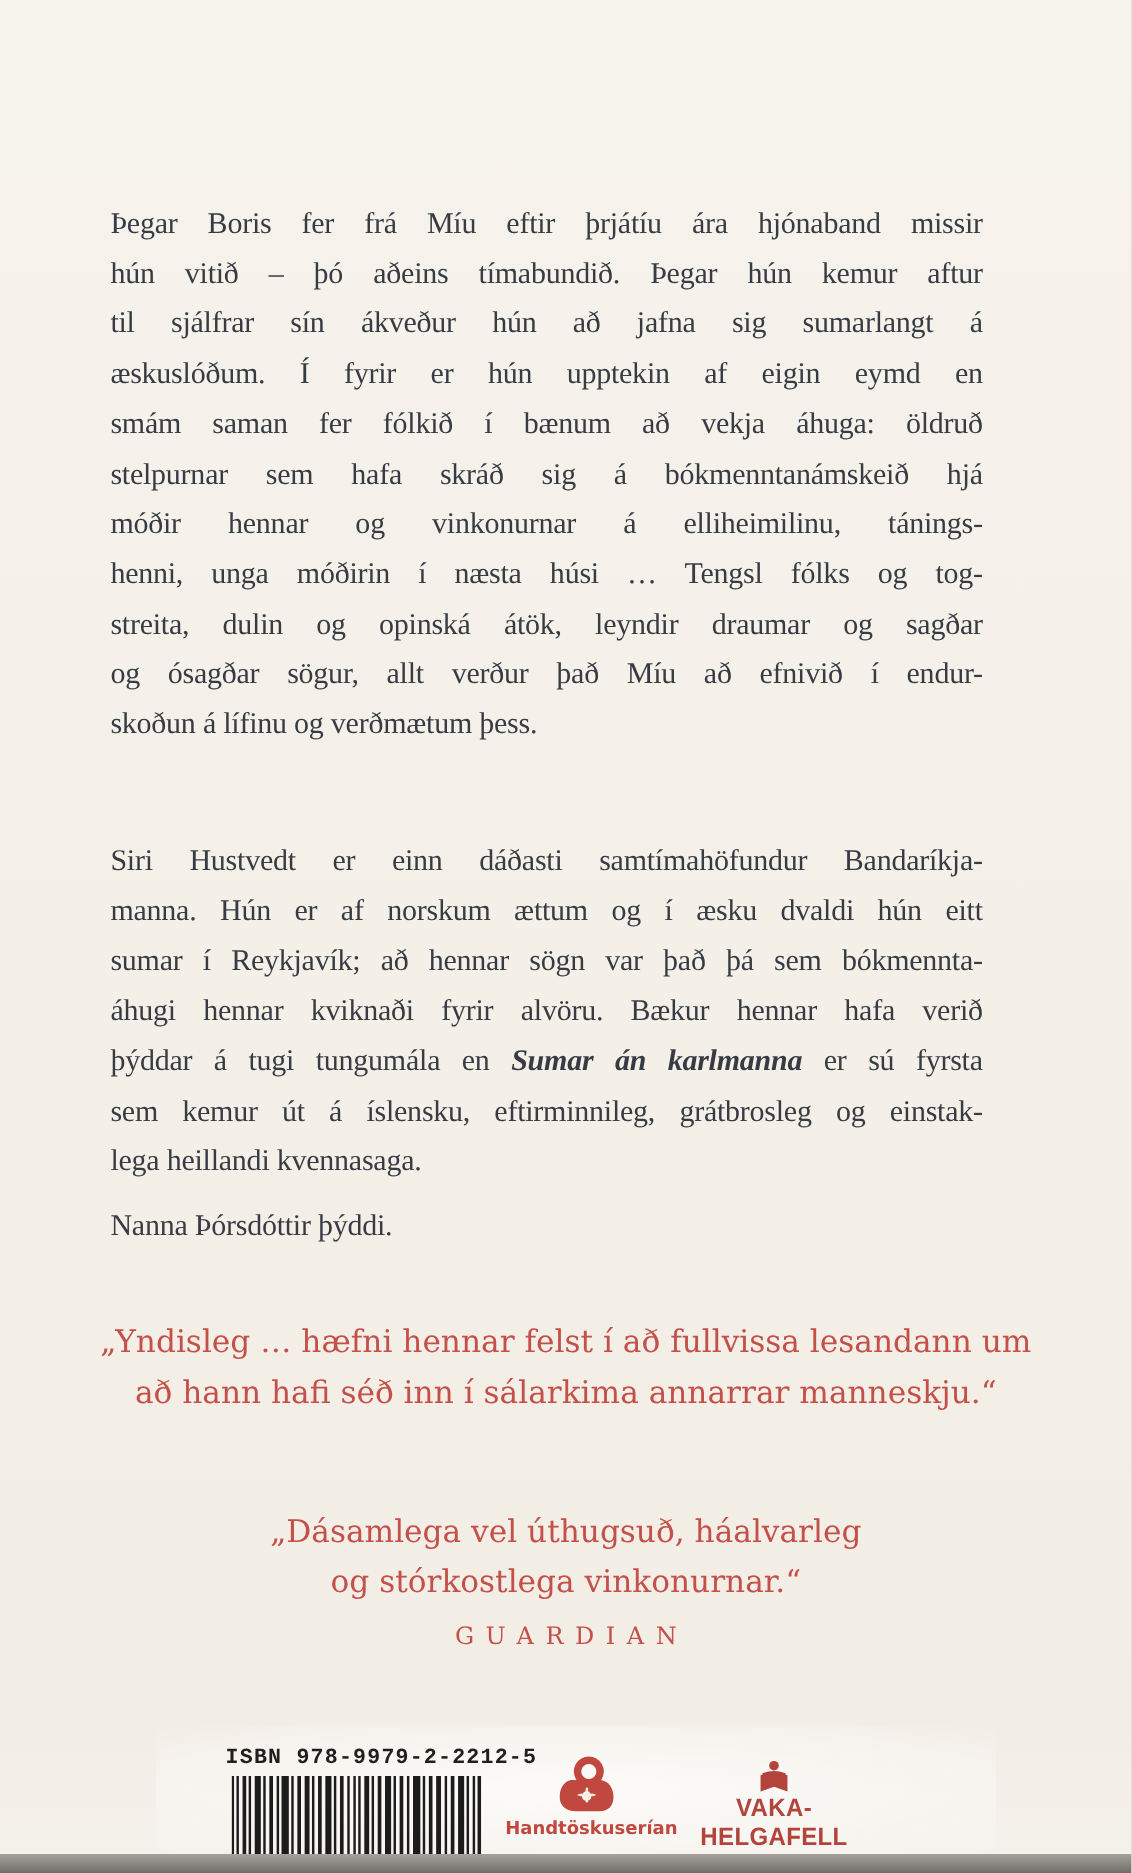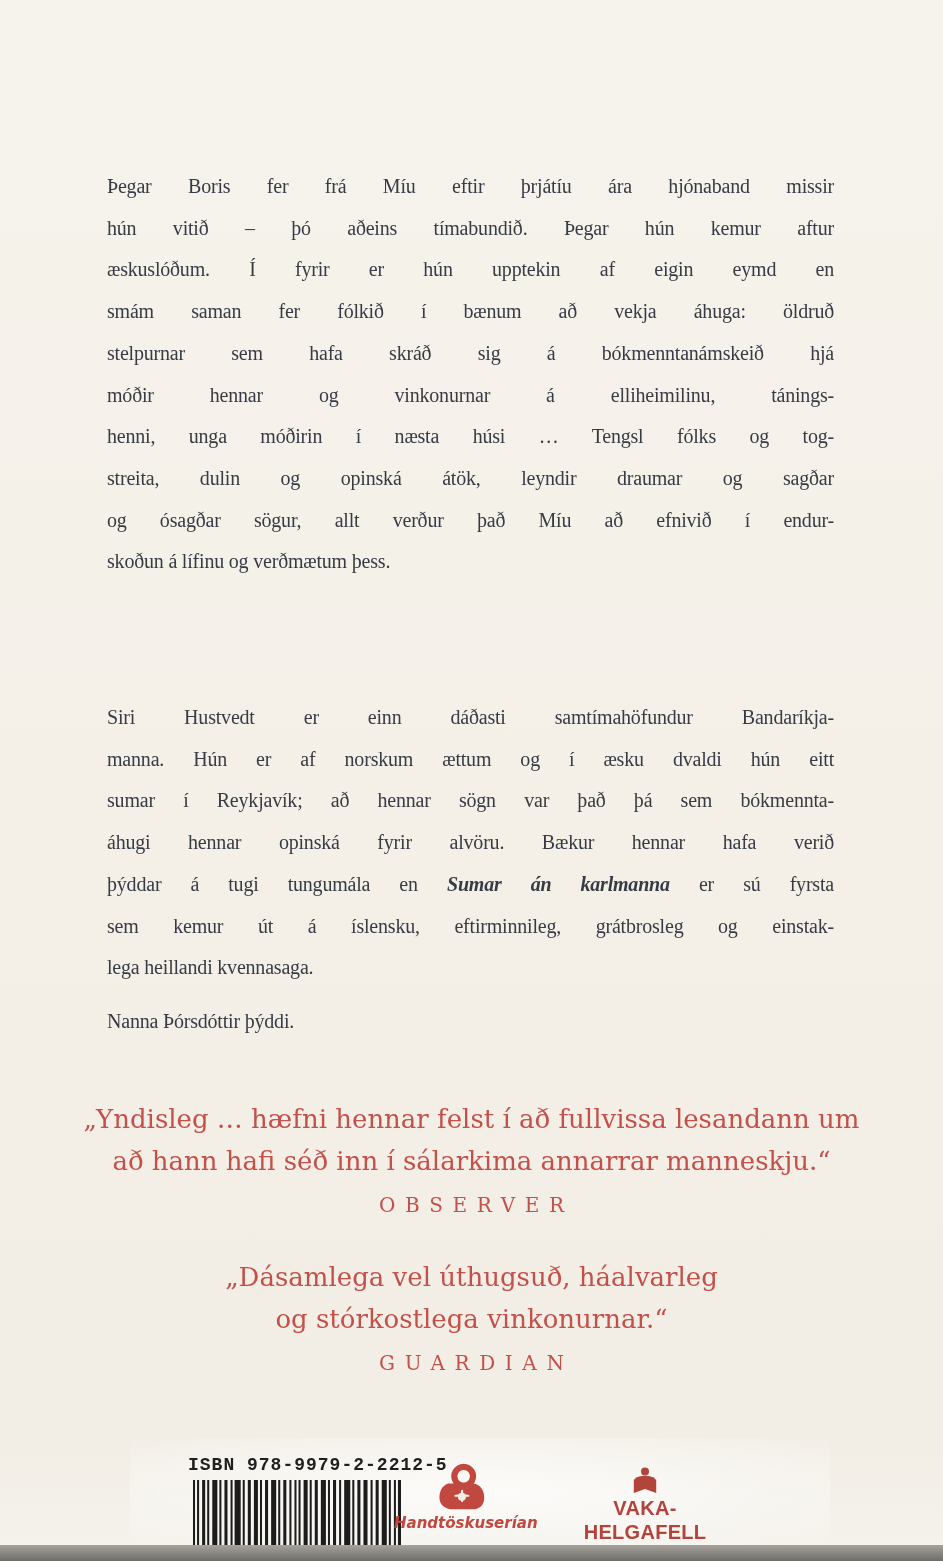--- a/index.html
+++ b/index.html
@@ -6,23 +6,23 @@
   .page{
     position:relative;
     width:943px;height:1561px;
     margin:0 auto;
     background:linear-gradient(180deg,#f6f3ec 0%,#f4f0e8 55%,#f2eee6 92%,#f5f2ec 100%);
     overflow:hidden;
     font-family:"Liberation Serif", serif;
   }
   
   .textblock{
-    position:absolute;left:107px;width:727px;
+    position:absolute;left:92px;width:727px;
     color:#373c44;
-    font-size:20px;line-height:41.7px;
+    font-size:25px;line-height:41.7px;
     letter-spacing:-0.2px;
   }
   .synopsis{top:166px;}
   .bio{top:679px;margin-top:18px;}
   .translator{top:1001px;}
   .jline{text-align:justify;text-align-last:justify;-moz-text-align-last:justify;white-space:normal;}
   .jline.last{text-align:left;text-align-last:left;}
   .italic{font-style:italic;font-weight:bold;}
   
   .quote{
@@ -44,21 +44,21 @@
     position:absolute;left:130px;top:1438px;width:700px;height:108px;
     background:radial-gradient(ellipse at center, rgba(255,255,255,0.75) 0%, rgba(255,255,255,0.35) 60%, rgba(255,255,255,0) 100%);
   }
   .isbn-label{
     position:absolute;left:188px;top:1455px;width:218px;
     text-align:center;
     font-family:"Liberation Mono", monospace;font-weight:bold;
     font-size:18px;letter-spacing:1px;color:#1f1f1f;white-space:nowrap;
   }
   .barcode{position:absolute;left:193px;top:1480px;width:208px;height:66px;}
-  .series-logo{position:absolute;left:394px;top:1462px;width:134px;text-align:center;font-style:italic;}
+  .series-logo{position:absolute;left:421px;top:1462px;width:134px;text-align:center;}
   .series-name{
     margin-top:2px;
     font-family:"DejaVu Sans", sans-serif;font-weight:bold;
     font-size:15px;color:#c0483f;
   }
   .publisher-logo{position:absolute;left:565px;top:1466px;width:160px;text-align:center;}
   .pub-name{
     margin-top:1px;
     font-family:"Liberation Sans", sans-serif;font-weight:bold;
     font-size:20px;letter-spacing:0.3px;color:#b2443c;
@@ -76,48 +76,48 @@
   svg{display:block;margin:0 auto;}
 </style>
 </head>
 <body>
 
 <div class="page">
 
   <section class="textblock synopsis">
     <div class="jline">Þegar Boris fer frá Míu eftir þrjátíu ára hjónaband missir</div>
     <div class="jline">hún vitið – þó aðeins tímabundið. Þegar hún kemur aftur</div>
+    <div class="jline">til sjálfrar sín ákveður hún að jafna sig sumarlangt á</div>
     <div class="jline">æskuslóðum. Í fyrir er hún upptekin af eigin eymd en</div>
     <div class="jline">smám saman fer fólkið í bænum að vekja áhuga: öldruð</div>
     <div class="jline">stelpurnar sem hafa skráð sig á bókmenntanámskeið hjá</div>
     <div class="jline">móðir hennar og vinkonurnar á elliheimilinu, tánings-</div>
     <div class="jline">henni, unga móðirin í næsta húsi … Tengsl fólks og tog-</div>
     <div class="jline">streita, dulin og opinská átök, leyndir draumar og sagðar</div>
     <div class="jline">og ósagðar sögur, allt verður það Míu að efnivið í endur-</div>
     <div class="jline last">skoðun á lífinu og verðmætum þess.</div>
   </section>
 
   <section class="textblock bio">
     <div class="jline">Siri Hustvedt er einn dáðasti samtímahöfundur Bandaríkja-</div>
     <div class="jline">manna. Hún er af norskum ættum og í æsku dvaldi hún eitt</div>
     <div class="jline">sumar í Reykjavík; að hennar sögn var það þá sem bókmennta-</div>
-    <div class="jline">áhugi hennar opinská fyrir alvöru. Bækur hennar hafa verið</div>
+    <div class="jline">áhugi hennar kviknaði fyrir alvöru. Bækur hennar hafa verið</div>
     <div class="jline"><span>þýddar á tugi tungumála en </span><span class="italic">Sumar án karlmanna</span><span> er sú fyrsta</span></div>
     <div class="jline">sem kemur út á íslensku, eftirminnileg, grátbrosleg og einstak-</div>
     <div class="jline last">lega heillandi kvennasaga.</div>
   </section>
 
   <section class="textblock translator">
     <div class="jline last">Nanna Þórsdóttir þýddi.</div>
   </section>
 
   <section class="quote quote1">
     <div class="qline">„Yndisleg … hæfni hennar felst í að fullvissa lesandann um</div>
     <div class="qline">að hann hafi séð inn í sálarkima annarrar manneskju.“</div>
-    <div class="qsource">OBSERVER</div>
   </section>
 
   <section class="quote quote2">
     <div class="qline">„Dásamlega vel úthugsuð, háalvarleg</div>
     <div class="qline">og stórkostlega vinkonurnar.“</div>
     <div class="qsource">GUARDIAN</div>
   </section>
 
   <div class="footer-band"></div>
 

